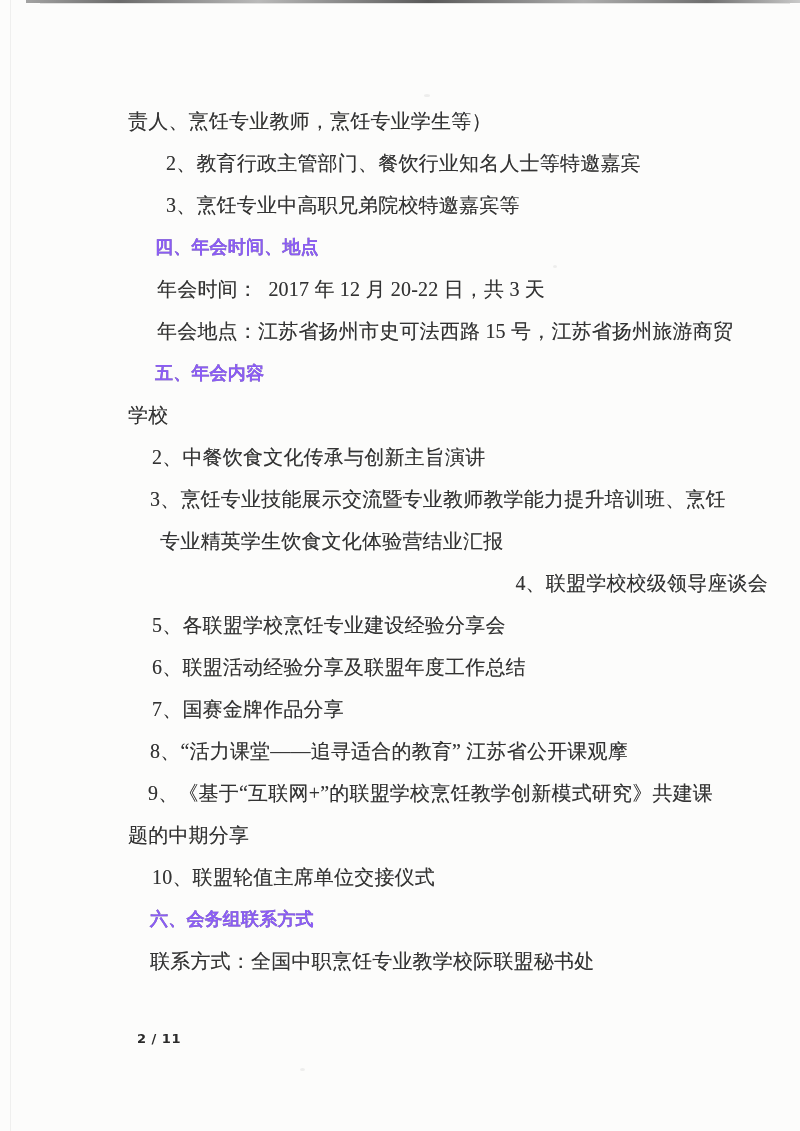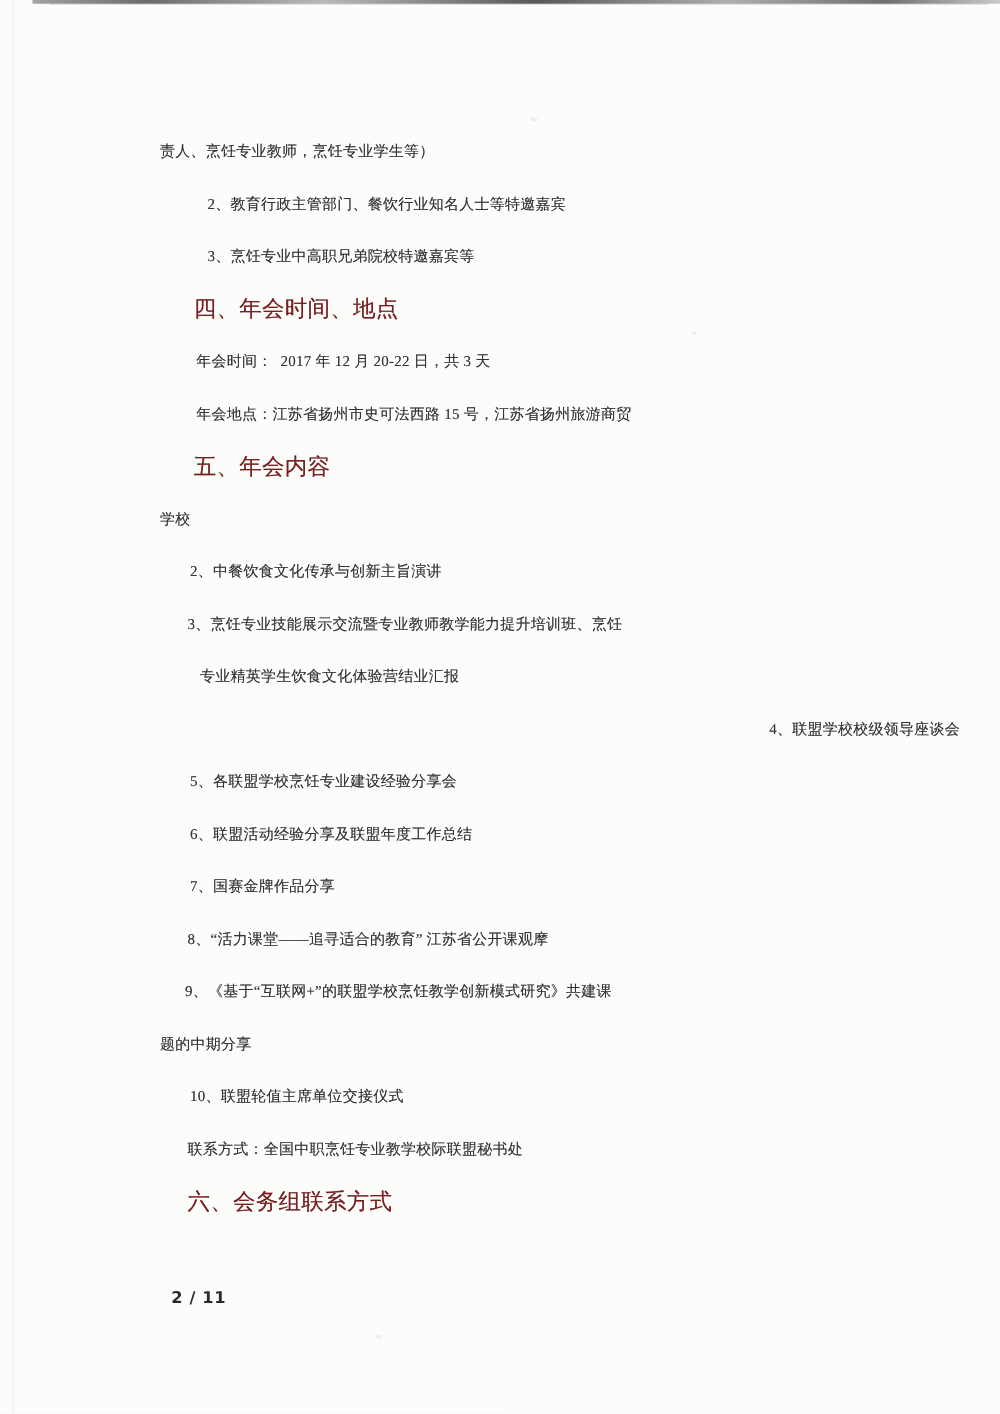--- a/index.html
+++ b/index.html
@@ -29,29 +29,29 @@
   }
   .smudge{position:absolute;border-radius:50%;background:rgba(0,0,0,.06);}
   .smudge.s1{left:424px;top:94px;width:6px;height:3px;}
   .smudge.s2{left:553px;top:265px;width:4px;height:3px;}
   .smudge.s3{left:300px;top:1068px;width:5px;height:3px;}
 
   .textblock{
     position:absolute;left:128px;top:100px;width:640px;
   }
   .line{
-    height:42px;line-height:42px;font-size:12px;
+    height:42px;line-height:42px;font-size:20px;
     white-space:pre;letter-spacing:.2px;
     color:#333;
     text-shadow:0 0 .5px rgba(40,40,40,.45);
   }
   .line.bold{
-    font-weight:400;
+    font-weight:700;
     font-family:"Liberation Sans","DejaVu Sans",sans-serif;
-    font-size:18px;color:#7f1d1d;
+    font-size:18px;color:#8b5cf6;
     text-shadow:0 0 .4px rgba(0,0,0,.5);
   }
   .footer{
     position:absolute;left:137px;top:1031px;
     font-family:"DejaVu Sans","Liberation Sans",sans-serif;
     font-size:13px;font-weight:700;color:#2a2a2a;letter-spacing:.5px;
   }
 </style>
 </head>
 <body>
@@ -77,18 +77,18 @@
       <div class="line" style="padding-left: 22px;">3、烹饪专业技能展示交流暨专业教师教学能力提升培训班、烹饪</div>
       <div class="line" style="padding-left: 0px; margin-left: 32px;">专业精英学生饮食文化体验营结业汇报</div>
       <div class="line" style="padding-left: 24px; text-align: right;">4、联盟学校校级领导座谈会</div>
       <div class="line" style="padding-left: 24px;">5、各联盟学校烹饪专业建设经验分享会</div>
       <div class="line" style="padding-left: 24px;">6、联盟活动经验分享及联盟年度工作总结</div>
       <div class="line" style="padding-left: 24px;">7、国赛金牌作品分享</div>
       <div class="line" style="padding-left: 22px;">8、“活力课堂——追寻适合的教育” 江苏省公开课观摩</div>
       <div class="line" style="padding-left: 20px;">9、《基于“互联网+”的联盟学校烹饪教学创新模式研究》共建课</div>
       <div class="line" style="padding-left: 0px;">题的中期分享</div>
       <div class="line" style="padding-left: 24px;">10、联盟轮值主席单位交接仪式</div>
+      <div class="line bold" style="padding-left: 22px;">六、会务组联系方式</div>
       <div class="line" style="padding-left: 22px;">联系方式：全国中职烹饪专业教学校际联盟秘书处</div>
-      <div class="line bold" style="padding-left: 22px;">六、会务组联系方式</div>
     </div>
 
   <div class="footer">2 / 11</div>
 </div>
 
 </body></html>

